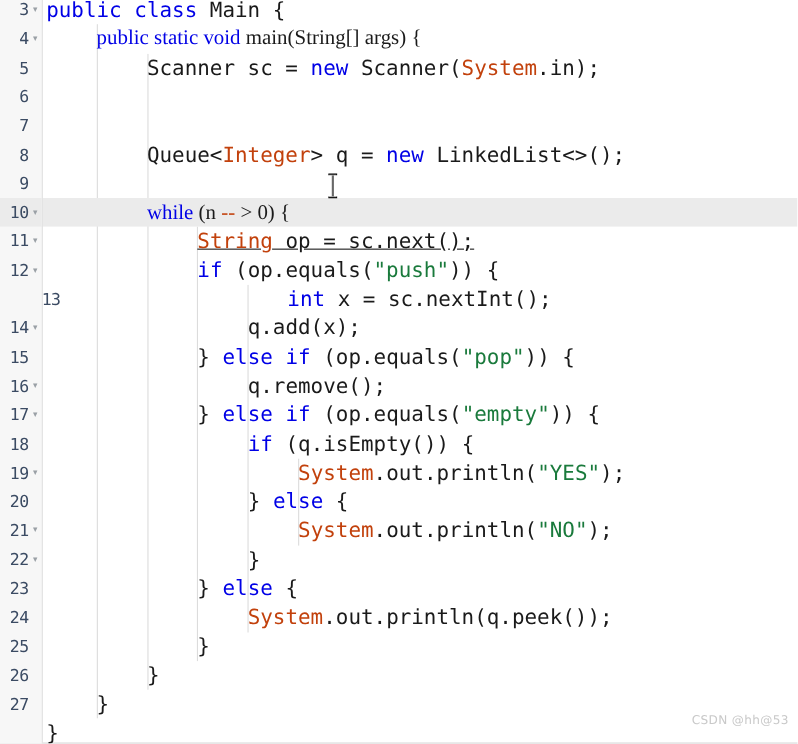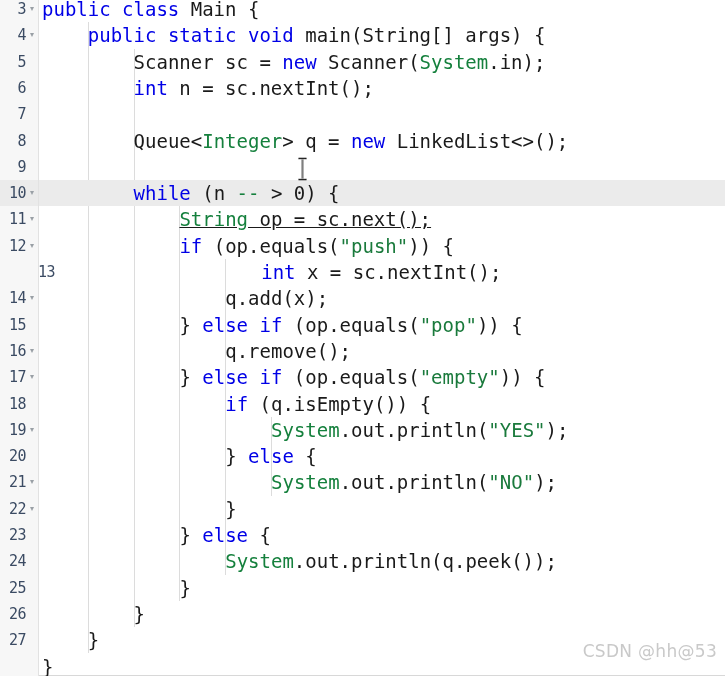--- a/index.html
+++ b/index.html
@@ -88,21 +88,21 @@
     box-sizing: border-box;
   }
   .code-row.current {
     background: #ebebeb;
   }
   .code-row .txt { position: relative; z-index: 2; }
 
   
   .kw  { color: #0000e6; }
   .str { color: #1a7a3c; }
-  .typ { color: #15803d; }
+  .typ { color: #c2410c; }
   .pln { color: #1a1a1a; }
   .num { color: #1a1a1a; }
 
   
   #guides {
     position: absolute;
     left: 38px;
     top: 0;
     right: 0;
     height: 676px;
@@ -125,21 +125,21 @@
     z-index: 5;
     pointer-events: none;
   }
 
   
   #watermark {
     position: absolute;
     right: 8px;
     bottom: 14px;
     font-family: "DejaVu Sans", sans-serif;
-    font-size: 17px;
+    font-size: 11px;
     color: #c9c9c9;
     letter-spacing: 0.3px;
     z-index: 6;
   }
 </style>
 </head>
 <body>
 
 <div id="editor">
 
@@ -235,27 +235,26 @@
       <div class="gutter-row" style="top: 600.9px; position: absolute; left: 0px; width: 38px;">
         <span class="ln">26</span>
       </div>
       <div class="gutter-row" style="top: 627.2px; position: absolute; left: 0px; width: 38px;">
         <span class="ln">27</span>
       </div>
     </div>
 
   <div id="code">
       <div class="code-row" style="position: absolute; top: -4px; left: 0px; right: 0px;"><span class="txt" style="padding-left: 0px;"><span class="kw">public</span><span class="pln"> </span><span class="kw">class</span><span class="pln"> Main {</span></span></div>
-      <div class="code-row" style="position: absolute; top: 22.3px; left: 0px; right: 0px;"><span class="txt" style="padding-left: 45.8px;"><span class="kw">public</span><span class="pln"> </span><span class="kw">static</span><span class="pln"> </span><span class="kw">void</span><span class="pln"> main(String[] args) {</span></span></div>
+      <div class="code-row" style="position: absolute; top: 22.3px; left: 0px; right: 0px; font-family: Liberation Serif, serif;"><span class="txt" style="padding-left: 45.8px;"><span class="kw">public</span><span class="pln"> </span><span class="kw">static</span><span class="pln"> </span><span class="kw">void</span><span class="pln"> main(String[] args) {</span></span></div>
       <div class="code-row" style="position: absolute; top: 48.6px; left: 0px; right: 0px;"><span class="txt" style="padding-left: 91.6px;"><span class="pln">Scanner sc = </span><span class="kw">new</span><span class="pln"> Scanner(</span><span class="typ">System</span><span class="pln">.in);</span></span></div>
-      <div class="code-row" style="position: absolute; top: 74.9px; left: 0px; right: 0px;"><span class="txt" style="padding-left: 91.6px;"><span class="kw">int</span><span class="pln"> n = sc.nextInt();</span></span></div>
       <div class="code-row" style="position: absolute; top: 101.2px; left: 0px; right: 0px;"><span class="txt" style="padding-left: 0px;"></span></div>
       <div class="code-row" style="position: absolute; top: 127.5px; left: 0px; right: 0px;"><span class="txt" style="padding-left: 91.6px;"><span class="pln">Queue&lt;</span><span class="typ">Integer</span><span class="pln">&gt; q = </span><span class="kw">new</span><span class="pln"> LinkedList&lt;&gt;();</span></span></div>
       <div class="code-row" style="position: absolute; top: 153.8px; left: 0px; right: 0px;"><span class="txt" style="padding-left: 0px;"></span></div>
-      <div class="code-row current" style="position: absolute; top: 180.1px; left: 0px; right: 0px;"><span class="txt" style="padding-left: 91.6px;"><span class="kw">while</span><span class="pln"> (n </span><span class="typ">--</span><span class="pln"> &gt; </span><span class="num">0</span><span class="pln">) {</span></span></div>
+      <div class="code-row current" style="position: absolute; top: 180.1px; left: 0px; right: 0px;"><span class="txt" style="padding-left: 91.6px; font-family: Liberation Serif, serif;"><span class="kw">while</span><span class="pln"> (n </span><span class="typ">--</span><span class="pln"> &gt; </span><span class="num">0</span><span class="pln">) {</span></span></div>
       <div class="code-row" style="position: absolute; top: 206.4px; left: 0px; right: 0px;"><span class="txt" style="padding-left: 137.4px; text-decoration: underline;"><span class="typ">String</span><span class="pln"> op = sc.next();</span></span></div>
       <div class="code-row" style="position: absolute; top: 232.7px; left: 0px; right: 0px;"><span class="txt" style="padding-left: 137.4px;"><span class="kw">if</span><span class="pln"> (op.equals(</span><span class="str">"push"</span><span class="pln">)) {</span></span></div>
       <div class="code-row" style="position: absolute; top: 259px; left: 0px; right: 0px; margin-left: 36px;"><span class="txt" style="padding-left: 183.2px;"><span class="kw">int</span><span class="pln"> x = sc.nextInt();</span></span></div>
       <div class="code-row" style="position: absolute; top: 285.3px; left: 0px; right: 0px;"><span class="txt" style="padding-left: 183.2px;"><span class="pln">q.add(x);</span></span></div>
       <div class="code-row" style="position: absolute; top: 311.6px; left: 0px; right: 0px;"><span class="txt" style="padding-left: 137.4px;"><span class="pln">} </span><span class="kw">else</span><span class="pln"> </span><span class="kw">if</span><span class="pln"> (op.equals(</span><span class="str">"pop"</span><span class="pln">)) {</span></span></div>
       <div class="code-row" style="position: absolute; top: 337.9px; left: 0px; right: 0px;"><span class="txt" style="padding-left: 183.2px;"><span class="pln">q.remove();</span></span></div>
       <div class="code-row" style="position: absolute; top: 364.2px; left: 0px; right: 0px;"><span class="txt" style="padding-left: 137.4px;"><span class="pln">} </span><span class="kw">else</span><span class="pln"> </span><span class="kw">if</span><span class="pln"> (op.equals(</span><span class="str">"empty"</span><span class="pln">)) {</span></span></div>
       <div class="code-row" style="position: absolute; top: 390.5px; left: 0px; right: 0px;"><span class="txt" style="padding-left: 183.2px;"><span class="kw">if</span><span class="pln"> (q.isEmpty()) {</span></span></div>
       <div class="code-row" style="position: absolute; top: 416.8px; left: 0px; right: 0px;"><span class="txt" style="padding-left: 229px;"><span class="typ">System</span><span class="pln">.out.println(</span><span class="str">"YES"</span><span class="pln">);</span></span></div>
       <div class="code-row" style="position: absolute; top: 443.1px; left: 0px; right: 0px;"><span class="txt" style="padding-left: 183.2px;"><span class="pln">} </span><span class="kw">else</span><span class="pln"> {</span></span></div>

